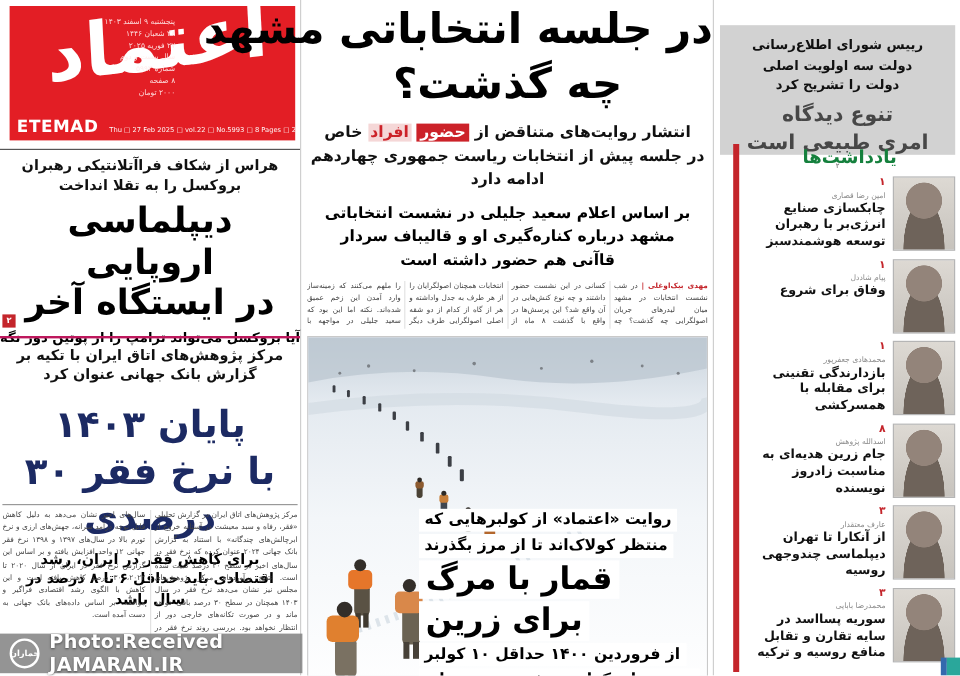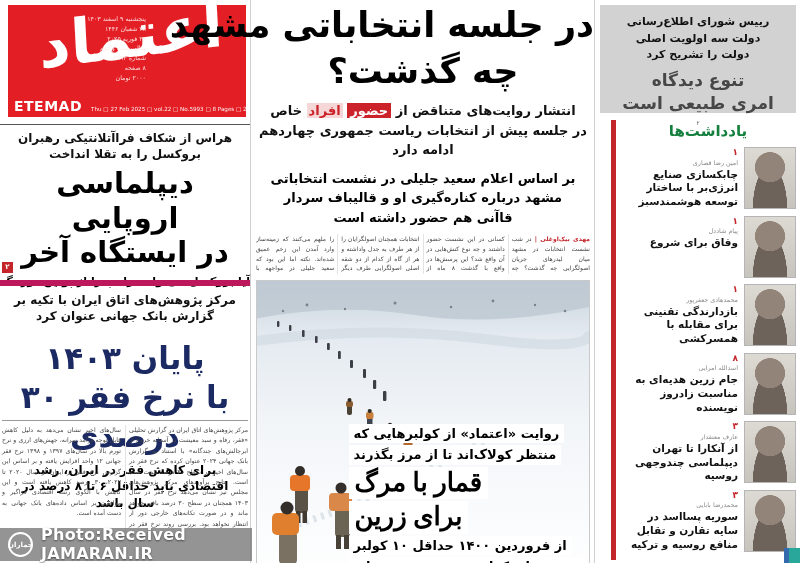--- a/index.html
+++ b/index.html
@@ -24,21 +24,21 @@
   #masthead-latin { font-size:14px; font-weight:bold; letter-spacing:.5px; }
   #masthead-en { font-size:5.6px; white-space:nowrap; opacity:.95; }
 
   .story { position:absolute; left:0; width:250px; text-align:center; }
   .kicker { font-size:12px; font-weight:bold; color:#111; line-height:1.35; padding:0 4px; }
   #story1 { top:124px; border-top:1px solid #555; padding-top:5px; }
   #story1 .big { font-size:29px; font-weight:900; color:#000; line-height:1.18; margin-top:4px; }
   #story1 .deck { font-size:11px; font-weight:bold; margin-top:6px; white-space:nowrap; }
   #tag-p2 { position:absolute; left:2px; top:262px; width:11px; height:11px; background:#c4252b;
     color:#fff; font-size:7px; line-height:11px; text-align:center; font-weight:bold; }
-  #story2 { top:280px; border-top:6px solid #be185d; padding-top:6px; }
+  #story2 { top:280px; border-top:2px solid #be185d; padding-top:6px; }
   #story2 .big { font-size:31px; font-weight:900; color:#1c2a63; line-height:1.25; margin-top:15px; }
   #story2 .deck { font-size:12px; font-weight:bold; margin-top:6px; line-height:1.4; padding:0 10px; }
 
   #left-body { position:absolute; left:2px; top:420px; width:246px; height:140px;
     border-top:1px solid #999; padding-top:4px;
     column-count:2; column-gap:8px; column-rule:1px solid #e2e2e2;
     font-size:6.2px; line-height:1.68; color:#444; text-align:justify; direction:rtl; }
 
   #watermark { position:absolute; left:0; top:528px; width:252px; height:33px;
     background:rgba(125,125,125,.82); display:flex; align-items:center; gap:8px;
@@ -60,25 +60,25 @@
     column-count:4; column-gap:7px; column-rule:1px solid #e3e3e3;
     font-size:6.1px; line-height:1.6; color:#444; text-align:justify; direction:rtl; }
   .red-inline { color:#c4252b; font-weight:bold; }
 
   #photo { position:relative; margin:6px 4px 0 4px; width:334px; height:303px;
     border:1px solid #c9c9c9; overflow:hidden; background:#eef1f5; text-align:right; }
   #photo svg { position:absolute; inset:0; }
   #photo-overlay { position:absolute; right:6px; bottom:5px; display:flex;
     flex-direction:column; align-items:flex-end; gap:2px; direction:rtl; }
   #photo-overlay .ok { background:#fff; font-size:13px; font-weight:bold; padding:1px 5px; line-height:1.35; }
-  #photo-overlay .oh { background:#fff; font-size:26px; font-weight:900; padding:0 6px; line-height:1.25; letter-spacing:-1px;font-family:Liberation Serif, serif; }
+  #photo-overlay .oh { background:#fff; font-size:26px; font-weight:900; padding:0 6px; line-height:1.25; letter-spacing:-1px; }
 
   
   #right-col { position:absolute; left:594px; top:0; width:206px; height:563px; }
-  #top-box { position:absolute; left:6px; top:5px; right:4px; height:108px; background:#d2d2d2;
+  #top-box { position:absolute; left:6px; top:21px; right:4px; height:108px; background:#d2d2d2;
     text-align:center; padding-top:9px; }
   #top-box .kicker { font-size:11px; padding:0 22px; line-height:1.5; }
   #top-box .big { font-size:17px; font-weight:900; color:#474747; line-height:1.4; margin-top:5px; }
   #top-box .pg { font-size:6px; color:#666; margin-top:3px; }
 
   #notes-bar { position:absolute; left:17px; top:120px; width:5px; height:440px; background:#c4252b; }
   #notes-title { position:absolute; left:26px; right:4px; top:122px; text-align:center;
     color:#15803d; font-size:15px; font-weight:900; }
   #notes { position:absolute; left:26px; right:4px; top:147px; }
   .note { display:flex; direction:rtl; gap:6px; height:64px; margin-bottom:4.6px; }
@@ -285,21 +285,21 @@
 
     <div id="notes-bar"></div>
     <div id="notes-title">یادداشت‌ها</div>
 
     <div id="notes">
       <div class="note">
         <div class="avatar"></div>
         <div class="meta">
           <div class="num">۱</div>
           <div class="nm">امین رضا قصاری</div>
-          <div class="tt">چابکسازی صنایع انرژی‌بر با ساختار توسعه هوشمندسبز</div>
+          <div class="tt">چابکسازی صنایع انرژی‌بر با رهبران توسعه هوشمندسبز</div>
         </div>
       </div>
       <div class="note">
         <div class="avatar"></div>
         <div class="meta">
           <div class="num">۱</div>
           <div class="nm">پیام شاددل</div>
           <div class="tt">وفاق برای شروع</div>
         </div>
       </div>
@@ -308,21 +308,21 @@
         <div class="meta">
           <div class="num">۱</div>
           <div class="nm">محمدهادی جعفرپور</div>
           <div class="tt">بازدارندگی تقنینی برای مقابله با همسرکشی</div>
         </div>
       </div>
       <div class="note">
         <div class="avatar"></div>
         <div class="meta">
           <div class="num">۸</div>
-          <div class="nm">اسدالله امرایی</div>
+          <div class="nm">اسدالله پژوهش</div>
           <div class="tt">جام زرین هدیه‌ای به مناسبت زادروز نویسنده</div>
         </div>
       </div>
       <div class="note">
         <div class="avatar"></div>
         <div class="meta">
           <div class="num">۳</div>
           <div class="nm">عارف معتقدار</div>
           <div class="tt">از آنکارا تا تهران دیپلماسی چندوجهی روسیه</div>
         </div>

